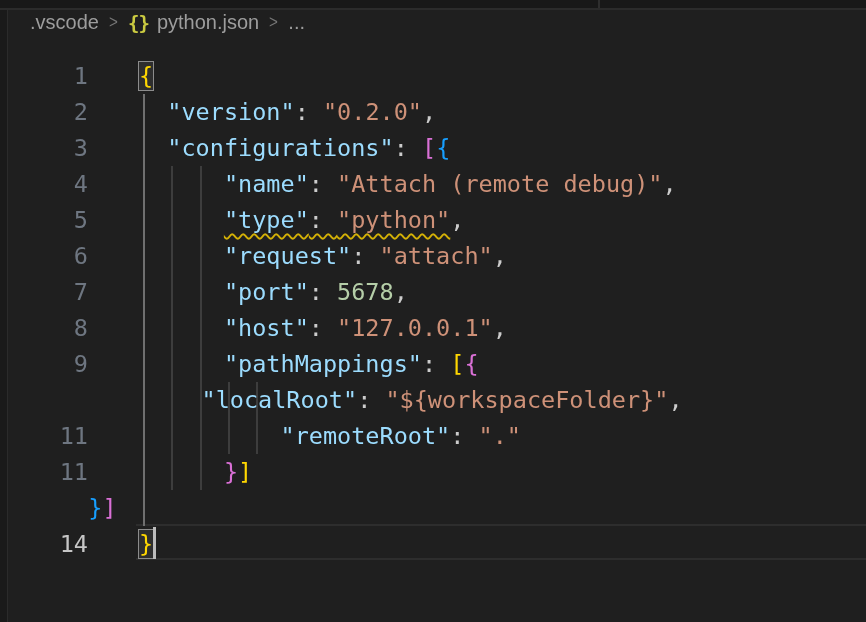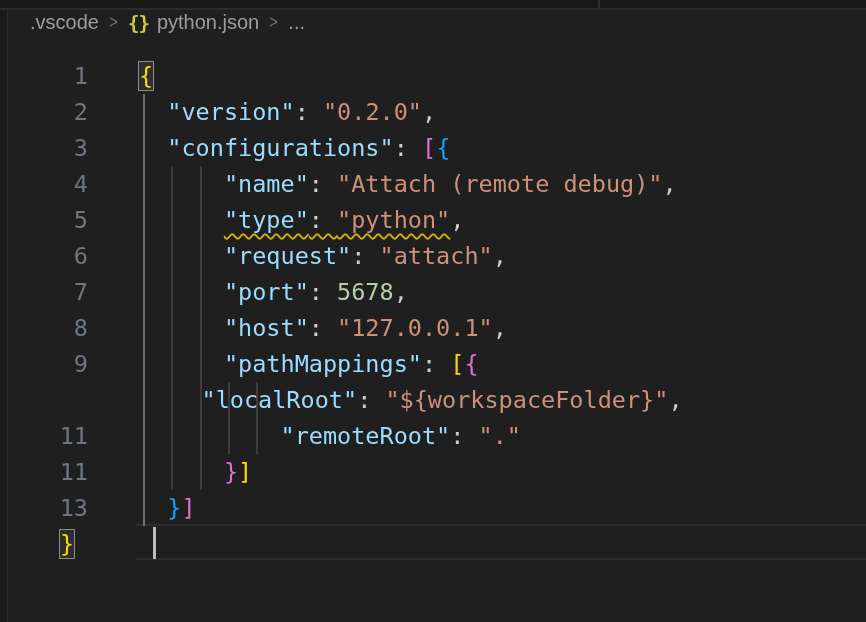--- a/index.html
+++ b/index.html
@@ -127,20 +127,20 @@
         <div class="line"><div class="ln">3</div><div class="codeline"><span class="tk ws">  </span><span class="tk key">"configurations"</span><span class="tk pun">: </span><span class="tk b2">[</span><span class="tk b3">{</span></div></div>
         <div class="line"><div class="ln">4</div><div class="codeline"><span class="tk ws">      </span><span class="tk key">"name"</span><span class="tk pun">: </span><span class="tk str">"Attach (remote debug)"</span><span class="tk pun">,</span></div></div>
         <div class="line"><div class="ln">5</div><div class="codeline"><span class="tk ws">      </span><span class="tk key sq">"type"</span><span class="tk pun sq">: </span><span class="tk str sq">"python"</span><span class="tk pun">,</span></div></div>
         <div class="line"><div class="ln">6</div><div class="codeline"><span class="tk ws">      </span><span class="tk key">"request"</span><span class="tk pun">: </span><span class="tk str">"attach"</span><span class="tk pun">,</span></div></div>
         <div class="line"><div class="ln">7</div><div class="codeline"><span class="tk ws">      </span><span class="tk key">"port"</span><span class="tk pun">: </span><span class="tk num">5678</span><span class="tk pun">,</span></div></div>
         <div class="line"><div class="ln">8</div><div class="codeline"><span class="tk ws">      </span><span class="tk key">"host"</span><span class="tk pun">: </span><span class="tk str">"127.0.0.1"</span><span class="tk pun">,</span></div></div>
         <div class="line"><div class="ln">9</div><div class="codeline"><span class="tk ws">      </span><span class="tk key">"pathMappings"</span><span class="tk pun">: </span><span class="tk b1">[</span><span class="tk b2">{</span></div></div>
         <div class="line"><div class="codeline"><span class="tk ws">          </span><span class="tk key">"localRoot"</span><span class="tk pun">: </span><span class="tk str">"${workspaceFolder}"</span><span class="tk pun">,</span></div></div>
         <div class="line"><div class="ln">11</div><div class="codeline"><span class="tk ws">          </span><span class="tk key">"remoteRoot"</span><span class="tk pun">: </span><span class="tk str">"."</span></div></div>
         <div class="line"><div class="ln">11</div><div class="codeline"><span class="tk ws">      </span><span class="tk b2">}</span><span class="tk b1">]</span></div></div>
-        <div class="line"><div class="ln">13</div><div class="codeline"><span class="tk ws">  </span><span class="tk b3">}</span><span class="tk b2">]</span></div></div>
-        <div class="line"><div class="codeline"><span class="tk b1 match">}</span></div></div>
+        <div class="line"><div class="codeline"><span class="tk ws">  </span><span class="tk b3">}</span><span class="tk b2">]</span></div></div>
+        <div class="line"><div class="ln active">14</div><div class="codeline"><span class="tk b1 match">}</span></div></div>
       </div>
 
     <div class="text-cursor"></div>
   </div>
 
 </div>
 
 </body></html>

